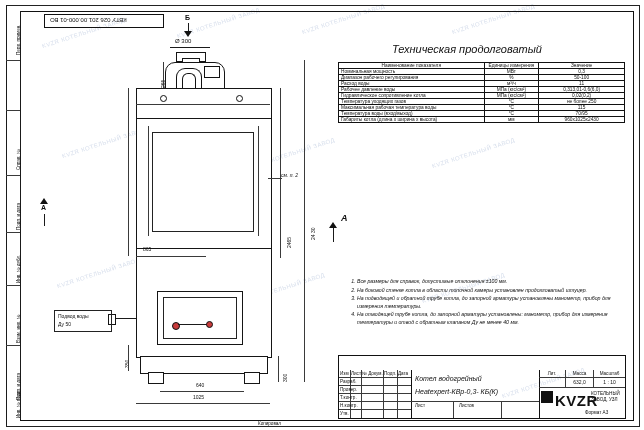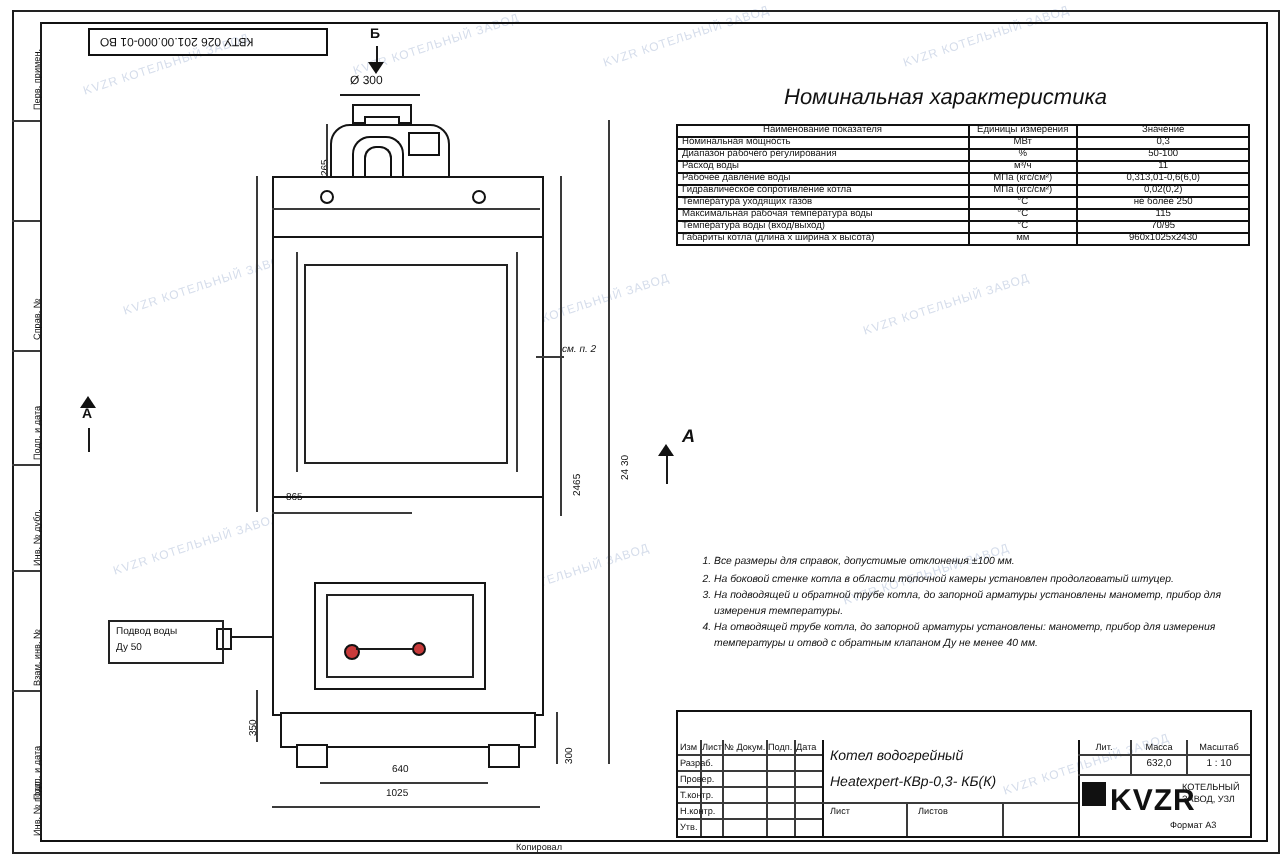--- a/index.html
+++ b/index.html
@@ -142,21 +142,21 @@
   <div class="ln thin" style="left:268px;top:178px;width:14px;height:1px;"></div>
 
   <div class="abs t7 bold" style="left:41px;top:204px;">А</div>
   <div class="ln" style="left:44px;top:214px;width:1px;height:12px;"></div>
   <div class="abs" style="left:40px;top:198px;width:0;height:0;border-left:4px solid transparent;border-right:4px solid transparent;border-bottom:6px solid #111;"></div>
 
   <div class="abs t9 bold ital" style="left:341px;top:213px;">А</div>
   <div class="ln" style="left:333px;top:228px;width:1px;height:14px;"></div>
   <div class="abs" style="left:329px;top:222px;width:0;height:0;border-left:4px solid transparent;border-right:4px solid transparent;border-bottom:6px solid #111;"></div>
 
-  <div class="abs t11 ital" style="left:392px;top:43px;">Номинальная характеристика</div>
+  <div class="abs t11 ital" style="left:392px;top:43px;">Техническая продолговатый</div>
 
   <table class="spec abs" style="left:338px;top:62px;width:287px;">
     <thead>
       <tr>
         <th style="width:150px;">Наименование показателя</th>
         <th style="width:52px;">Единицы измерения</th>
         <th style="width:85px;">Значение</th>
       </tr>
     </thead>
     <tbody id="spec-body">

